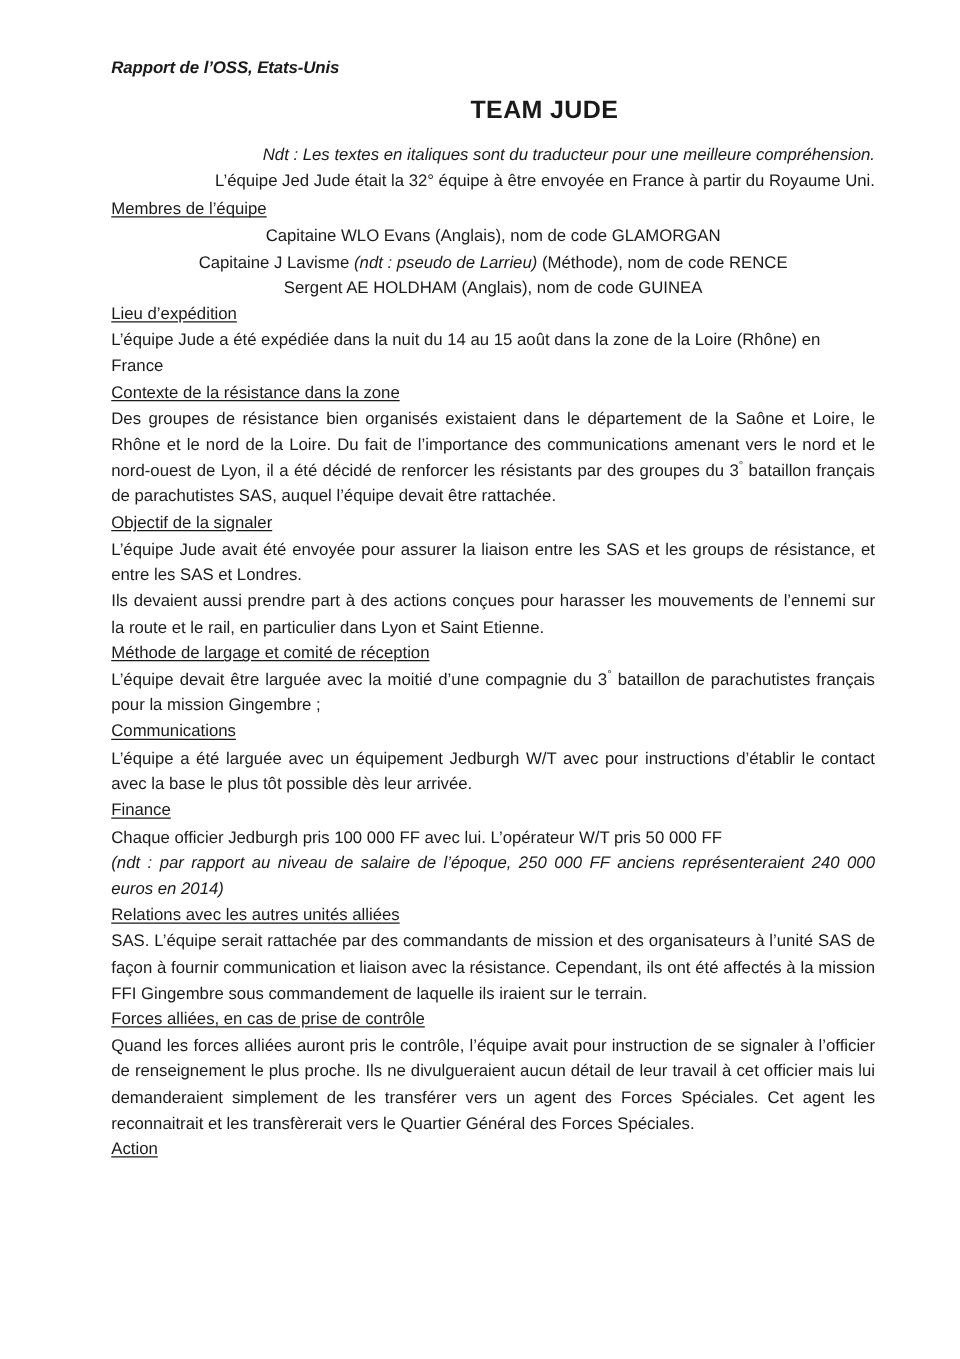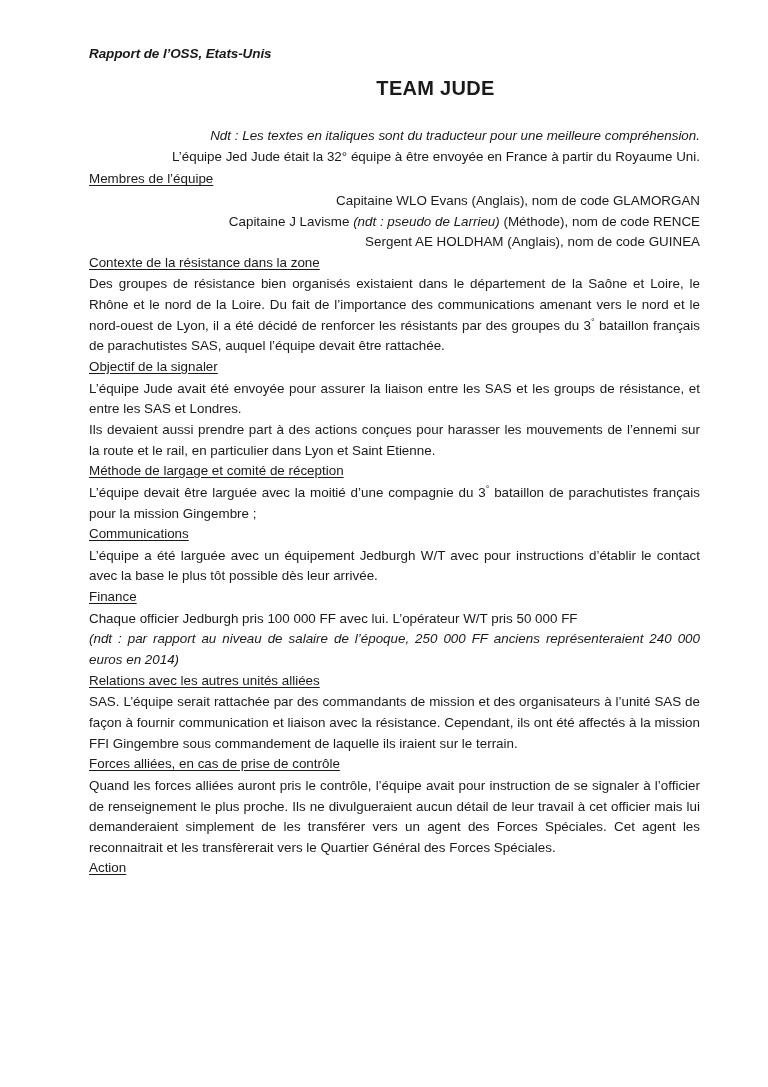--- a/index.html
+++ b/index.html
@@ -33,21 +33,21 @@
     font-style: italic;
     font-size: 13.5px;
     letter-spacing: -0.1px;
     margin: 0 0 16px 0;
   }
   .doc-title {
     font-weight: bold;
     font-size: 20px;
     letter-spacing: 0.3px;
     text-align: center;
-    margin: 0 0 26px 0;
+    margin: 0 0 14px 0;
     padding-left: 82px;
   }
 
   
   .para {
     font-size: 13.4px;
     line-height: 1.54;
     margin: 0;
     text-align: justify;
   }
@@ -74,21 +74,21 @@
   .intro-block {
     margin-bottom: 2px;
   }
   .intro-block .para {
     text-align: right;
   }
   .member-line {
     font-size: 13.4px;
     line-height: 1.54;
     margin: 0;
-    text-align: right;
+    text-align: center;
   }
   .sup {
     font-size: 9px;
     vertical-align: super;
     line-height: 0;
   }
 </style>
 </head>
 <body>
 
@@ -103,20 +103,24 @@
       <p class="para left">L’équipe Jed Jude était la 32° équipe à être envoyée en France à partir du Royaume Uni.</p>
     </div>
 
     <div class="section">
       <div class="section-heading">Membres de l’équipe</div>
       <p class="member-line">Capitaine WLO Evans (Anglais), nom de code GLAMORGAN</p>
       <p class="member-line"><span>Capitaine J Lavisme </span><span class="italic">(ndt : pseudo de Larrieu)</span><span> (Méthode), nom de code RENCE</span></p>
       <p class="member-line">Sergent AE HOLDHAM (Anglais), nom de code GUINEA</p>
     </div>
 
+    <div class="section">
+      <div class="section-heading">Lieu d’expédition</div>
+      <p class="para left">L’équipe Jude a été expédiée dans la nuit du 14 au 15 août  dans la zone de la Loire (Rhône) en France</p>
+    </div>
 
     <div class="section">
       <div class="section-heading">Contexte de la résistance dans la zone</div>
       <p class="para"><span>Des groupes de résistance bien organisés existaient dans le département de la Saône et Loire, le Rhône et le nord de la Loire. Du fait de l’importance des communications amenant vers le nord et le nord-ouest de Lyon, il a été décidé de renforcer les résistants par des groupes du 3</span><span class="sup">°</span><span> bataillon français de parachutistes SAS, auquel l’équipe devait être rattachée.</span></p>
     </div>
 
     <div class="section">
       <div class="section-heading">Objectif de la signaler</div>
       <p class="para">L’équipe Jude avait été envoyée pour assurer la liaison entre les SAS et les groups de résistance, et entre les SAS et Londres.</p>
       <p class="para">Ils devaient aussi prendre part à des actions conçues pour harasser les mouvements de l’ennemi sur la route et le rail, en particulier dans Lyon et Saint Etienne.</p>

